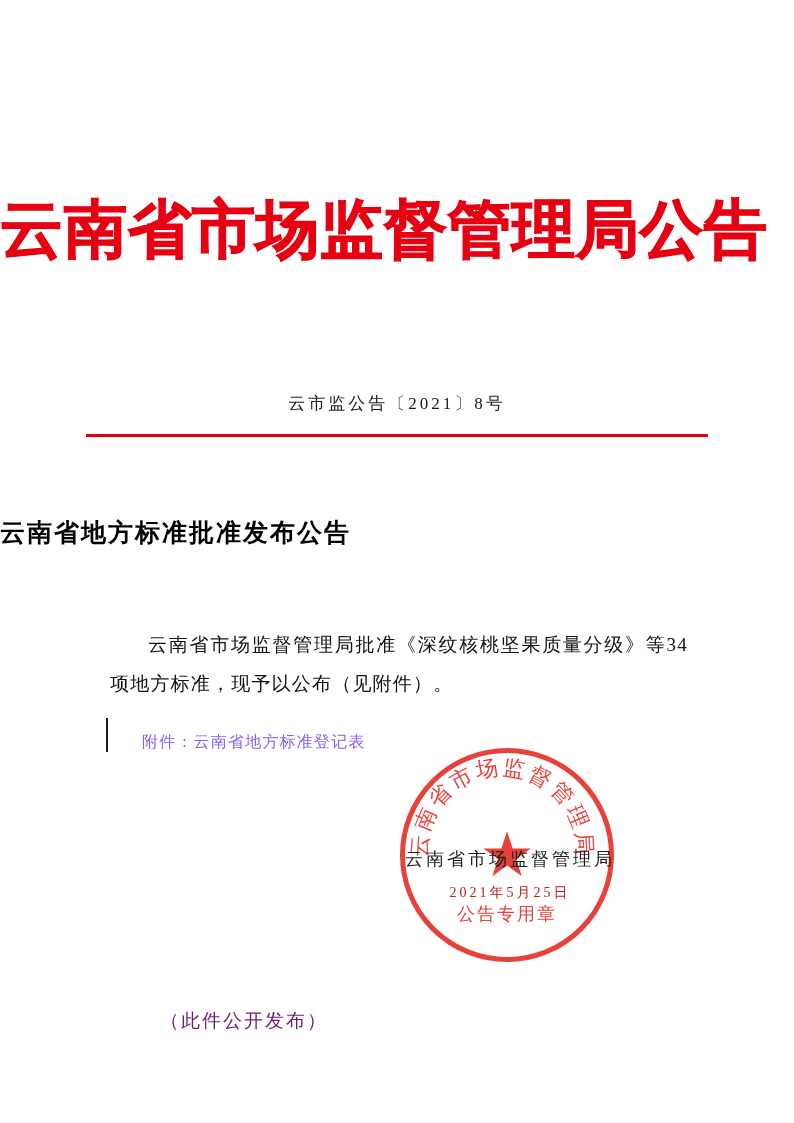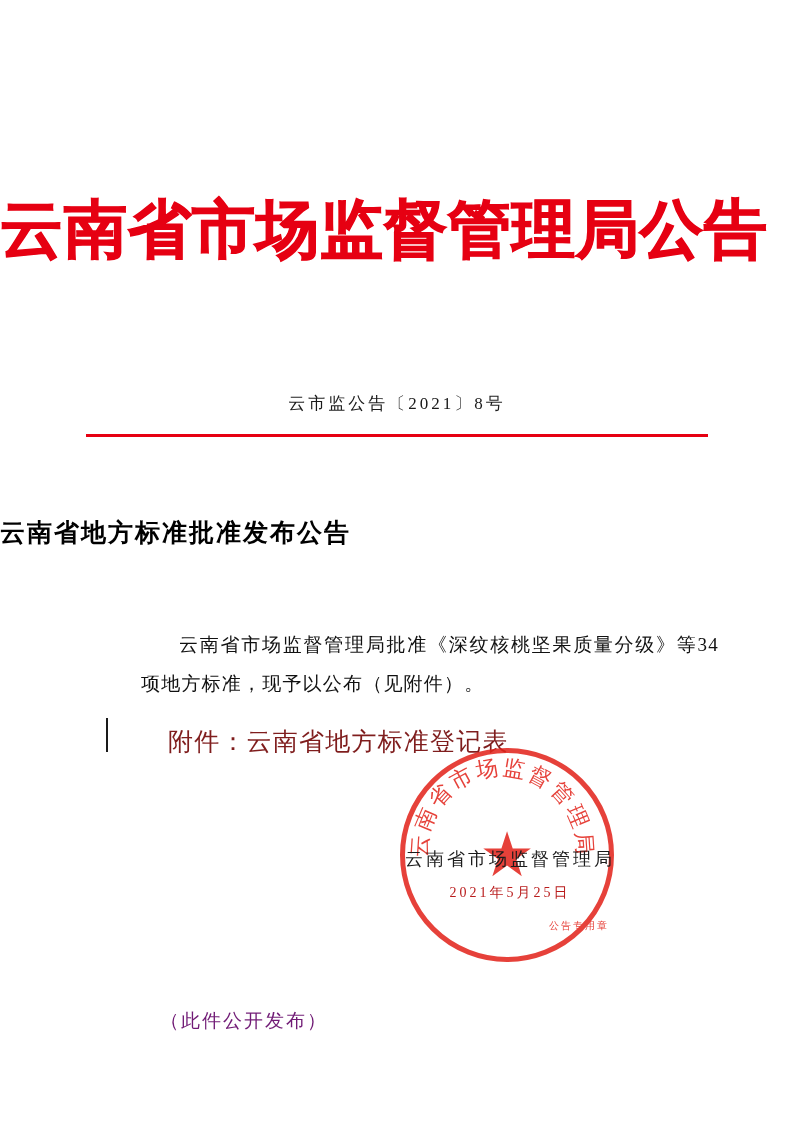--- a/index.html
+++ b/index.html
@@ -78,41 +78,40 @@
     letter-spacing: 2px;
     color: #000;
   }
 
   
   .body-block {
     position: absolute;
     top: 606px;
     left: 110px;
     width: 578px;
-    margin-left: 31px;
   }
   .body-para {
     font-size: 19px;
     line-height: 39px;
     letter-spacing: 1.2px;
     text-indent: 2em;
     text-align: justify;
     color: #111;
   }
 
   .attachment-line {
     position: absolute;
     top: 722px;
-    left: 118px;
+    left: 110px;
     width: 578px;
-    font-size: 25px;
+    font-size: 16px;
     line-height: 39px;
     letter-spacing: 1.2px;
     text-indent: 2em;
-    color: #7f1d1d;
+    color: #8b5cf6;
   }
   .edit-bar {
     position: absolute;
     top: 718px;
     left: 106px;
     width: 2px;
     height: 34px;
     background: #1a1a1a;
   }
 
@@ -160,23 +159,23 @@
     left: 50%;
     transform: translate(-50%, -50%);
     font-size: 62px;
     color: #e2231a;
     line-height: 1;
   }
   .seal-bottom {
     position: absolute;
     left: 0;
     right: 0;
-    bottom: 24px;
-    text-align: right;
-    font-size: 10px;
+    bottom: 31px;
+    text-align: center;
+    font-size: 18px;
     letter-spacing: 2px;
     color: #e2231a;
     font-family: "DejaVu Serif", "Liberation Serif", serif;
   }
 
   
   .footer-note {
     position: absolute;
     top: 1008px;
     left: 160px;

